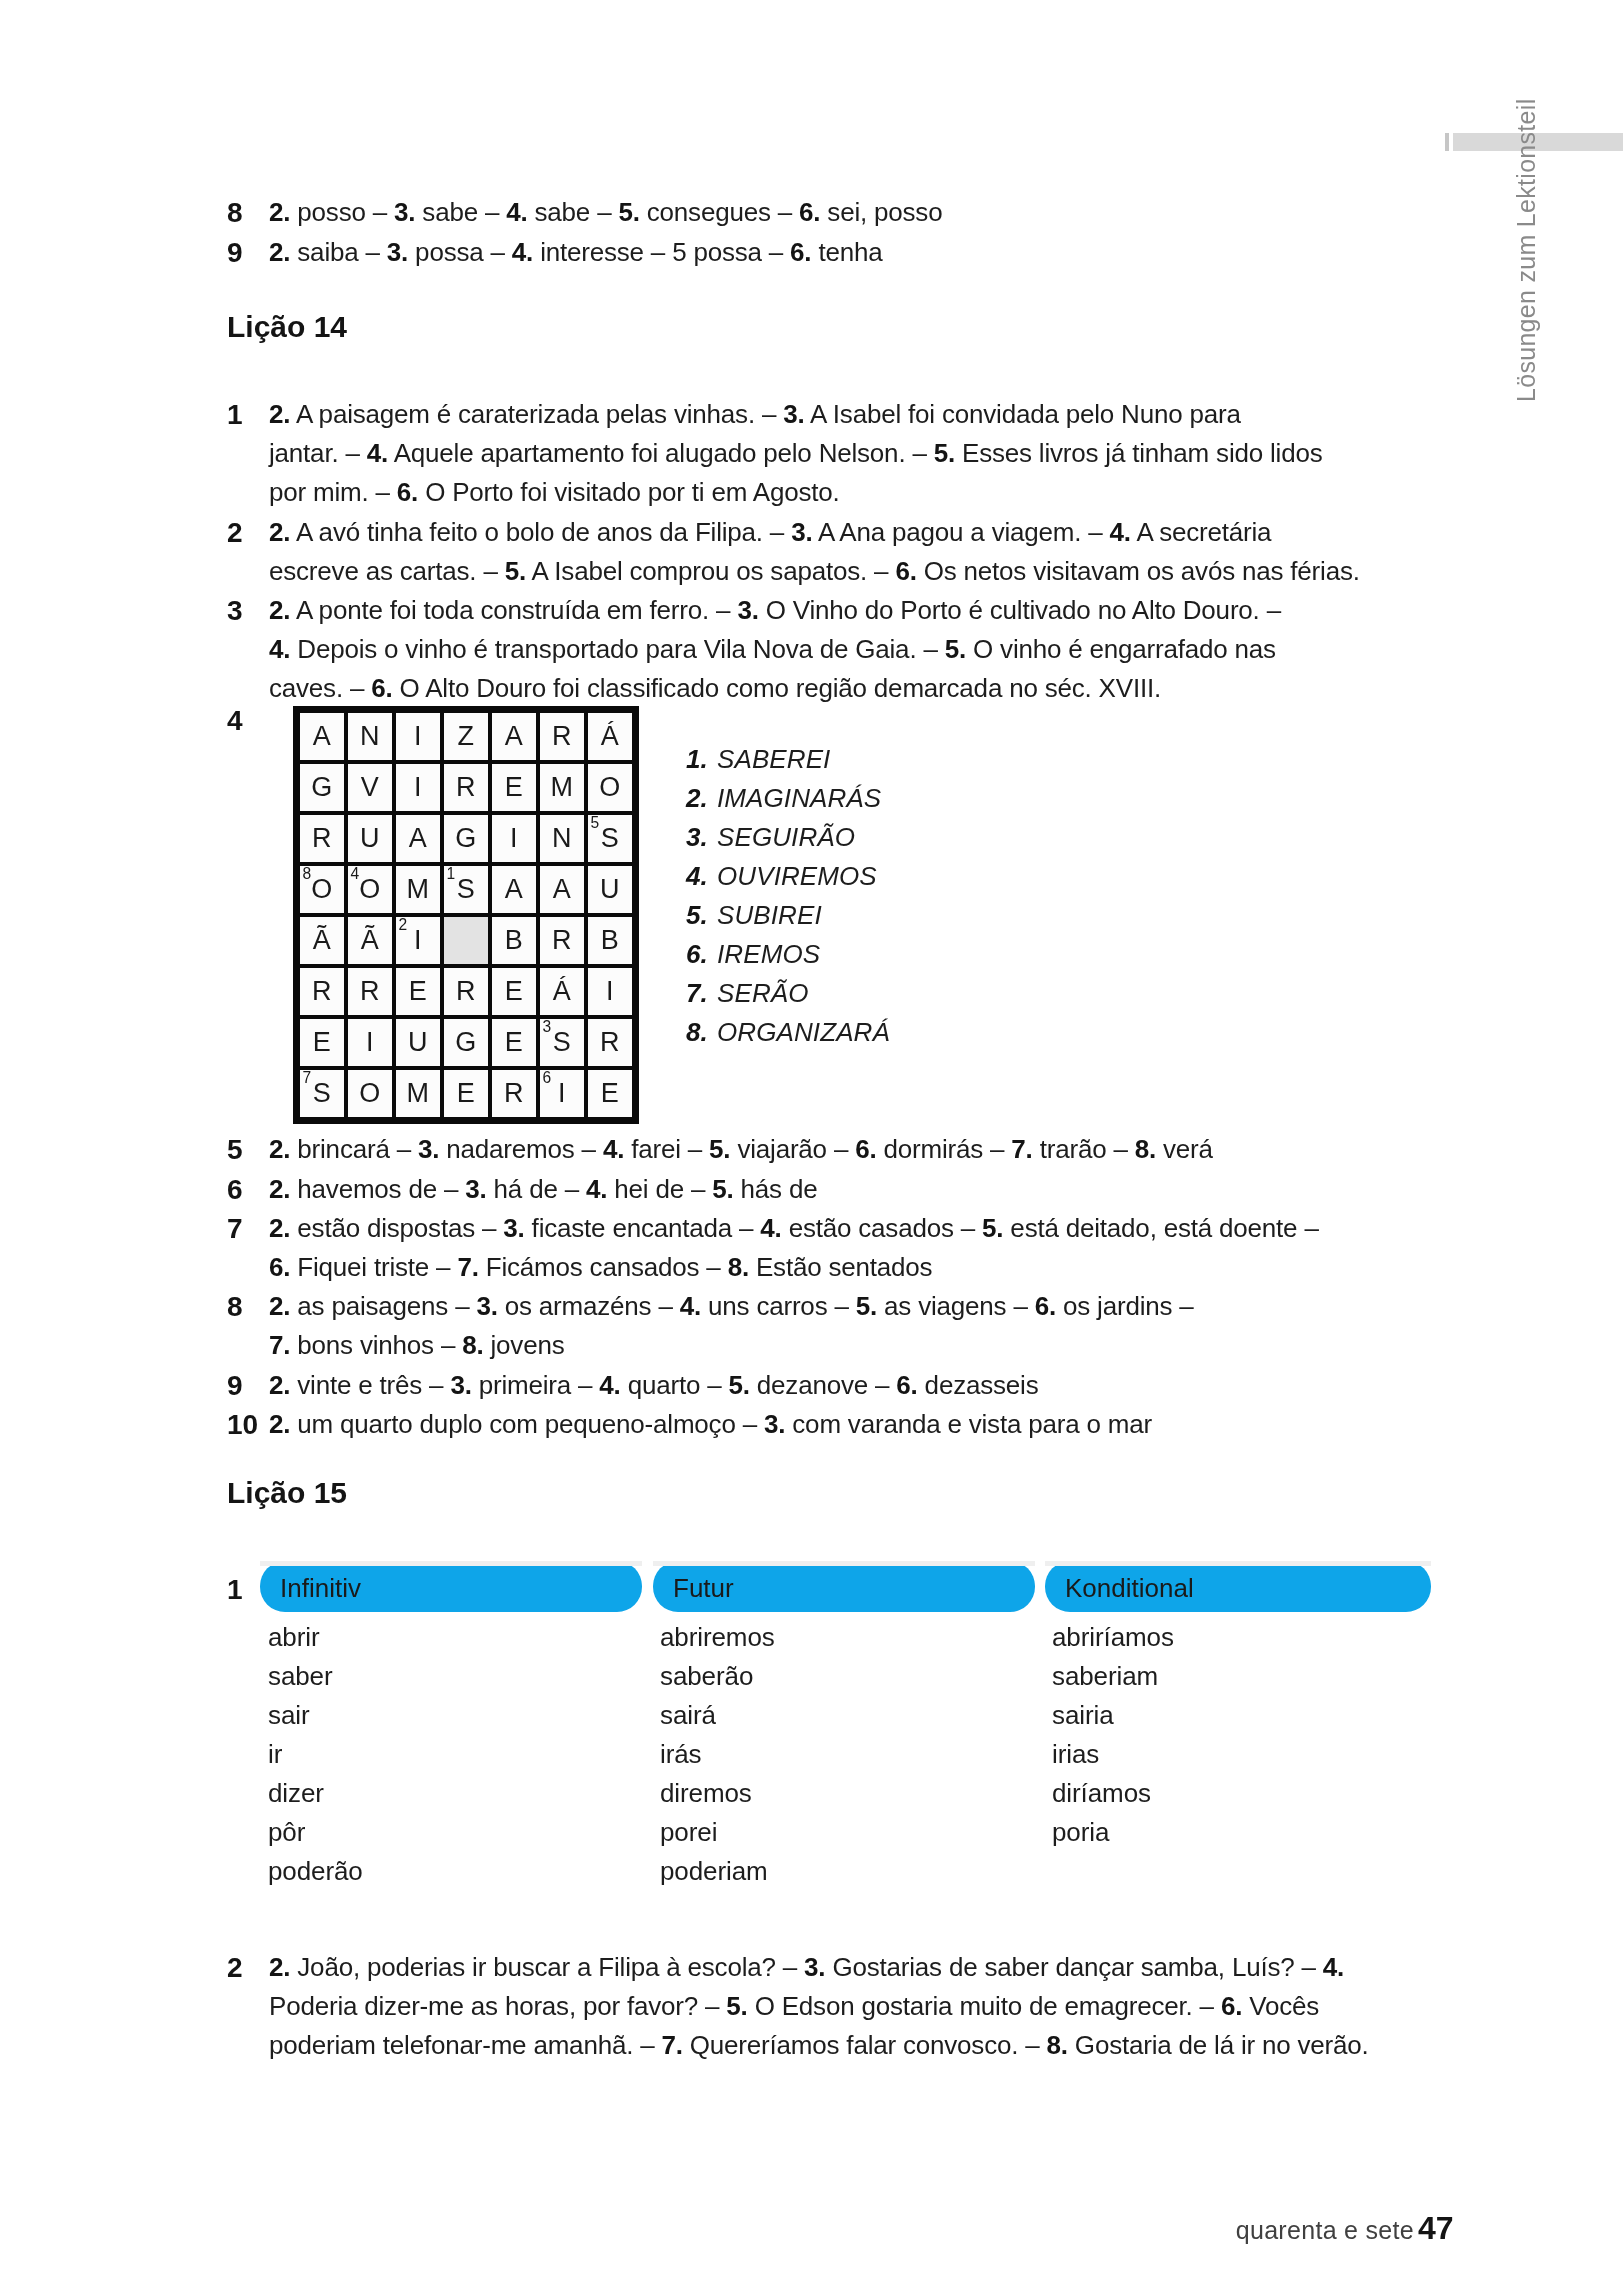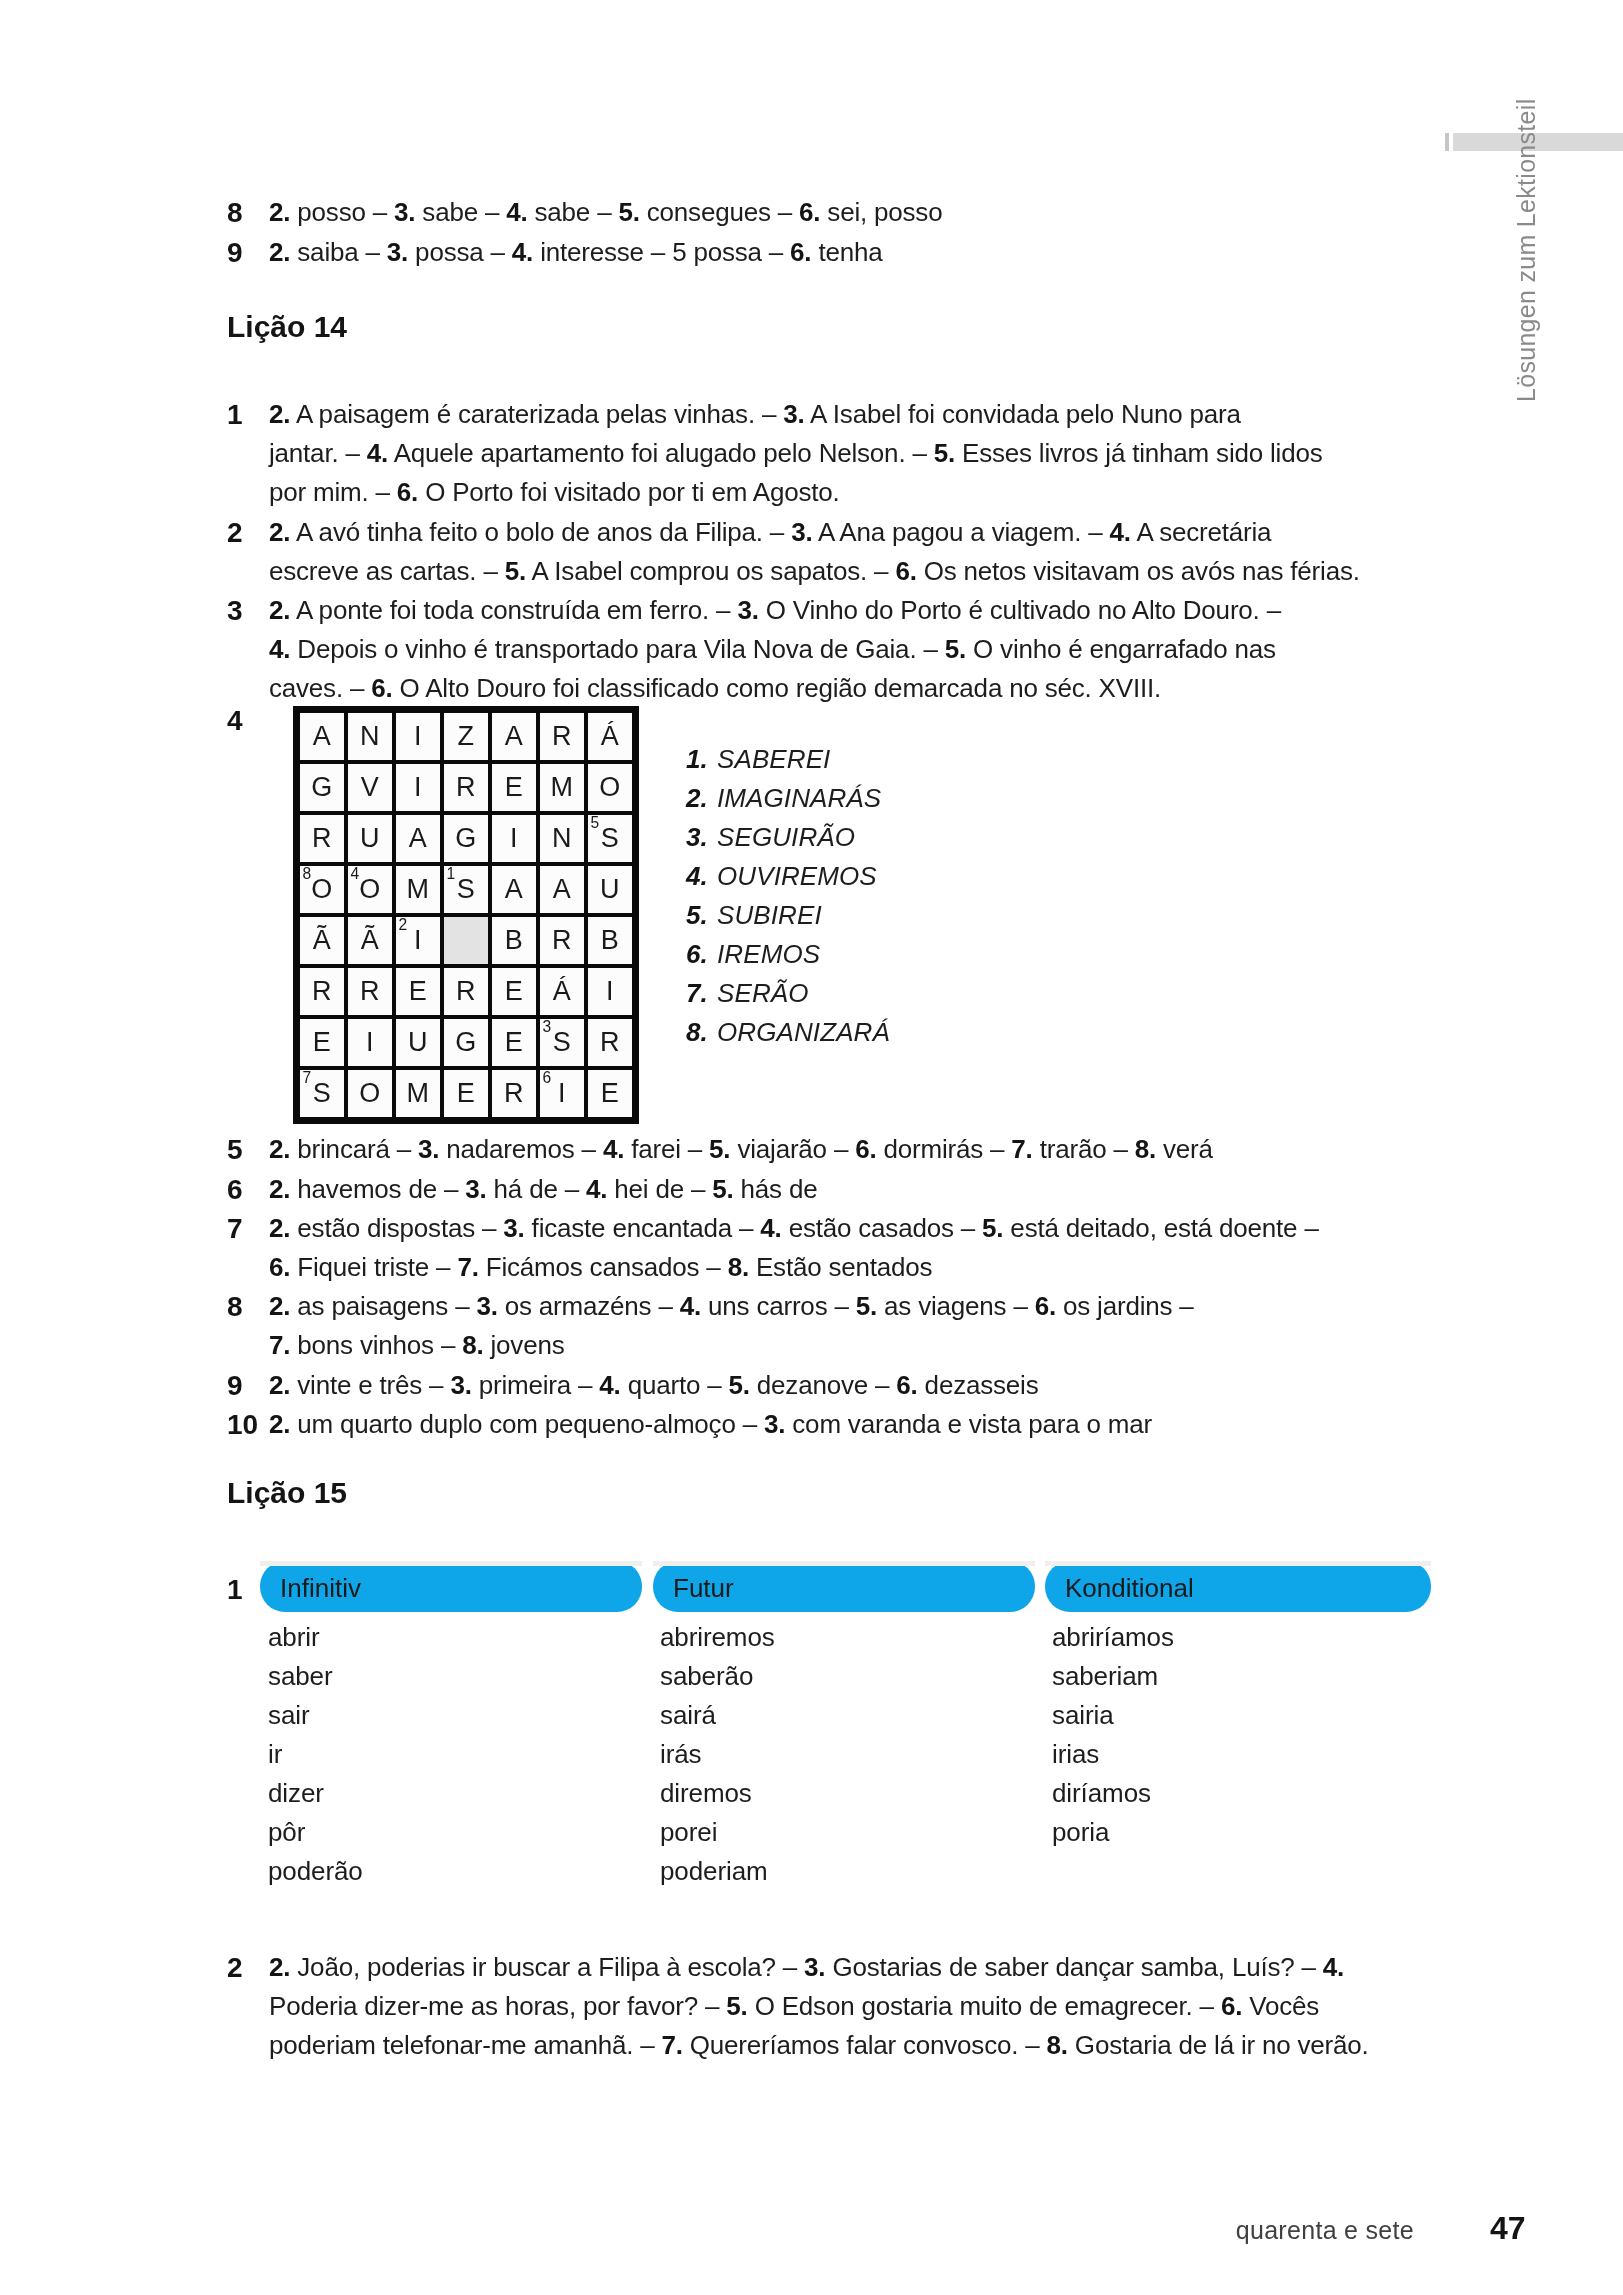--- a/index.html
+++ b/index.html
@@ -38,21 +38,21 @@
   .th-box{position:absolute;top:1561px;height:51px;background:#0ea5e9;box-sizing:border-box;
           font-size:26px;line-height:54px;padding-left:20px;color:#1a1a1a;border-radius:25px;}
   .th-box::before{content:"";position:absolute;left:0;top:0;right:0;height:5.4px;background:#efefef;}
   .tbody{position:absolute;left:268px;top:1618px;}
   .trow{display:grid;grid-template-columns:392px 392px 379px;height:39px;line-height:39px;
         font-size:26px;letter-spacing:-0.1px;}
 
   
   .footer-words{position:absolute;left:1143px;top:2216px;width:271px;text-align:right;
                 font-size:25px;color:#404040;letter-spacing:0.3px;}
-  .footer-page{position:absolute;left:1490px;top:2210px;font-size:32px;font-weight:700;color:#141414;}
+  .footer-page{position:absolute;left:1418px;top:2210px;font-size:32px;font-weight:700;color:#141414;}
 </style>
 </head>
 <body>
 
 <div class="page">
 
   <div class="sidebar-bar-sliver"></div>
   <div class="sidebar-bar"></div>
   <div class="vlabel">Lösungen zum Lektionsteil</div>
 

